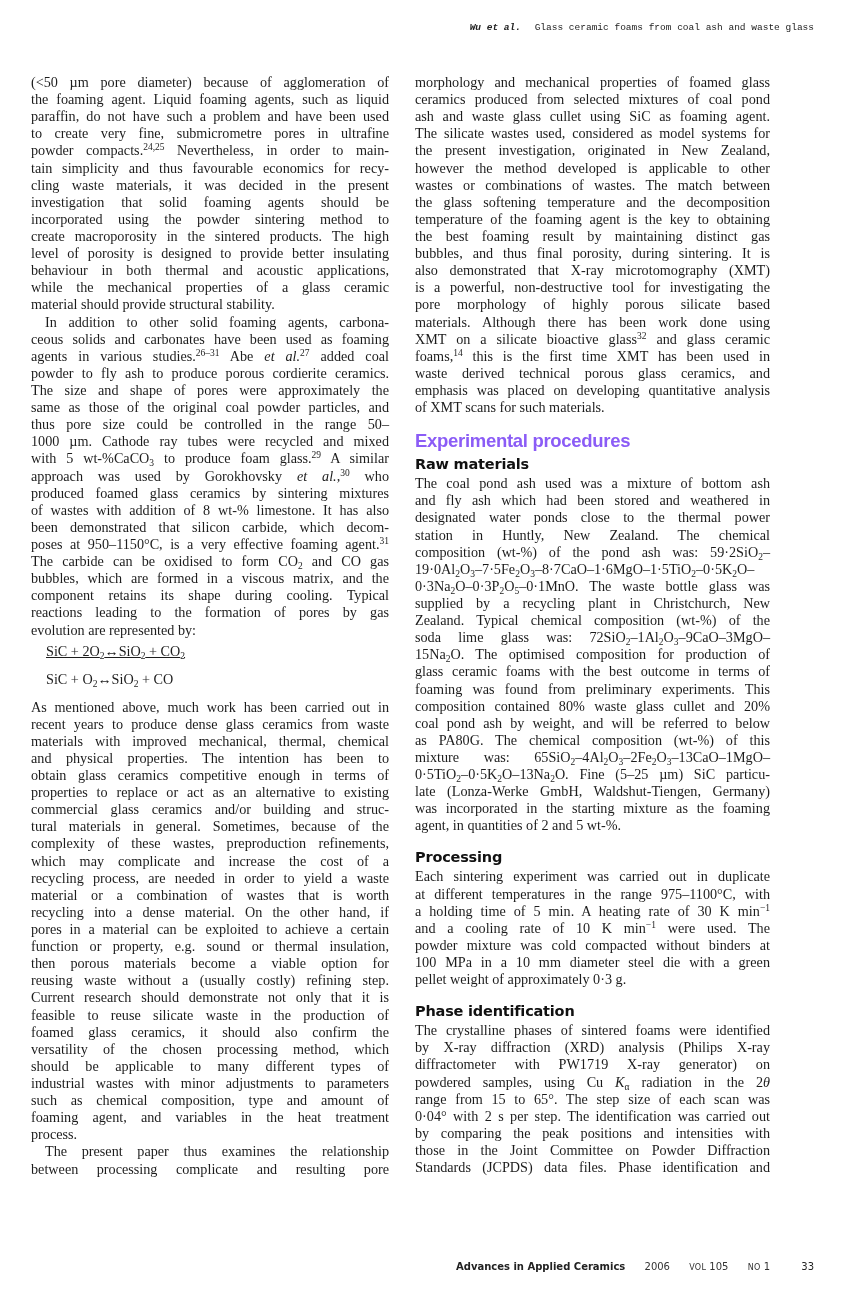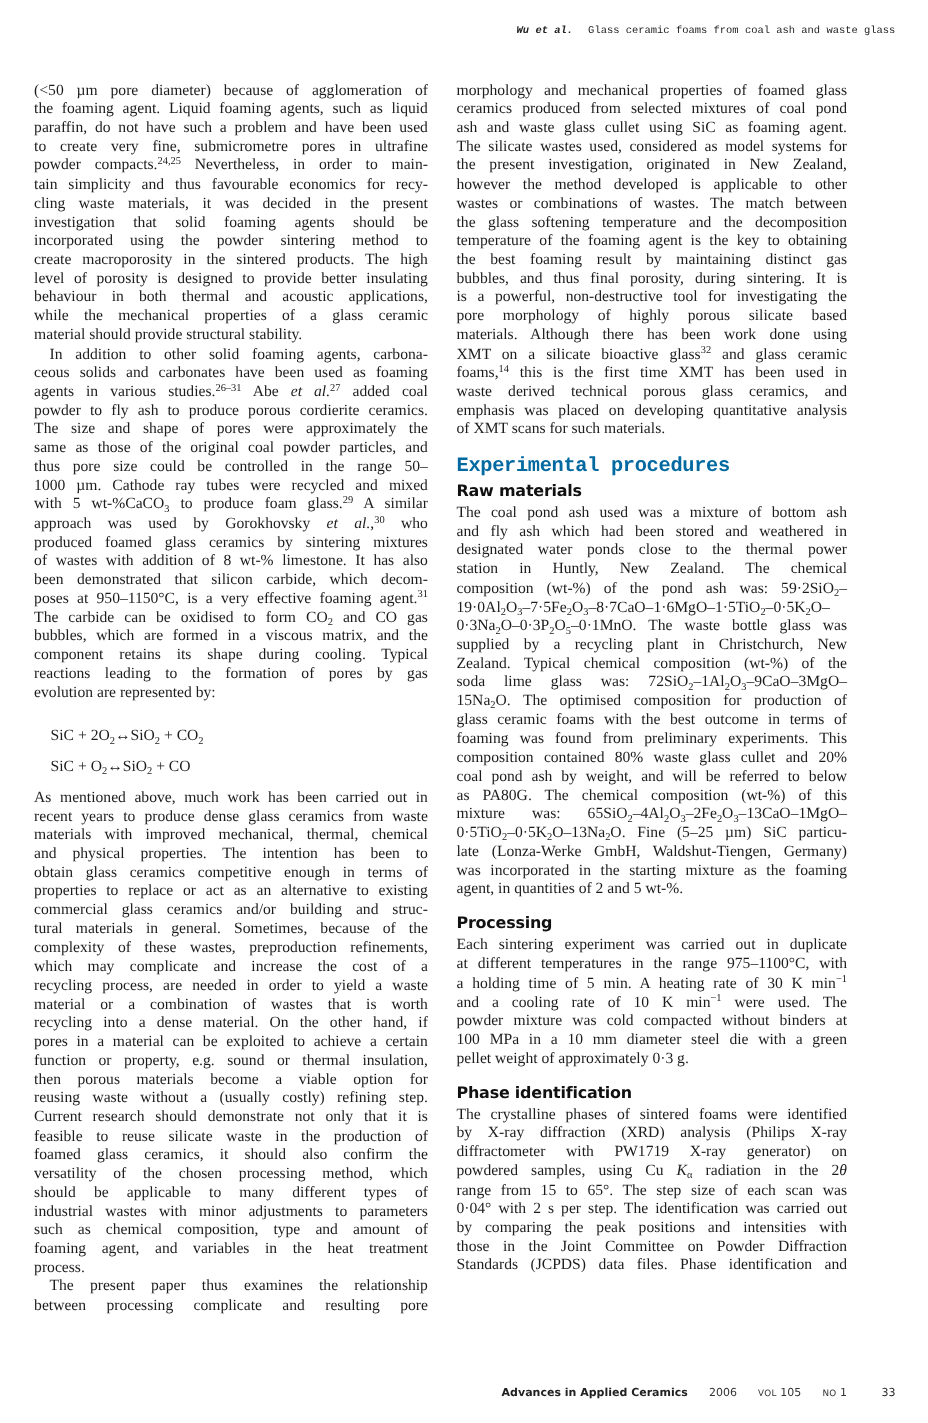--- a/index.html
+++ b/index.html
@@ -13,26 +13,26 @@
     position: absolute; top: 74px; width: 358px;
     font-family: "Liberation Serif", "DejaVu Serif", serif; font-size: 14.2px; line-height: 17.12px;
     color: #1c1c1c;
   }
   .col.left { left: 31px; width: 358px; }
   .col.right { left: 415px; width: 355px; }
   .ln { display: block; text-align: justify; text-align-last: justify; white-space: nowrap; height: 17.12px; overflow: visible; }
   .ln.last { text-align-last: left; }
   .ln.indent { padding-left: 14px; }
   .eq { display: block; padding-left: 15px; height: 17px; margin: 6px 0 11px 0; text-align-last: left; white-space: nowrap; }
-  .eq.first { margin-top: 22px; }
+  .eq.first { margin-top: 4px; text-decoration: underline; }
   sub { font-size: 9.5px; vertical-align: -3px; line-height: 0; }
   sup { font-size: 9.5px; vertical-align: 5px; line-height: 0; }
   .h1 {
-    display: block; font-family: Liberation Mono, monospace; font-weight: bold; font-size: 18.5px;
-    line-height: 22px; margin: 14px 0 3px 0; letter-spacing: -0.3px; color: #0369a1;
+    display: block; font-family: Liberation Sans, sans-serif; font-weight: bold; font-size: 18.5px;
+    line-height: 22px; margin: 14px 0 3px 0; letter-spacing: -0.3px; color: #8b5cf6;
   }
   .h2 {
     display: block; font-family: "DejaVu Sans", sans-serif; font-weight: bold; font-size: 14.5px;
     line-height: 19px; margin: 0 0 1px 0; letter-spacing: -0.2px; color: #111;
   }
   .h2.spaced { margin-top: 14px; }
   .footer {
     position: absolute; top: 1261px; right: 30px; font-family: "DejaVu Sans", sans-serif;
     font-size: 10px; color: #222; white-space: nowrap;
   }
@@ -132,20 +132,21 @@
     <span class="ln">ceramics produced from selected mixtures of coal pond</span>
     <span class="ln">ash and waste glass cullet using SiC as foaming agent.</span>
     <span class="ln">The silicate wastes used, considered as model systems for</span>
     <span class="ln">the present investigation, originated in New Zealand,</span>
     <span class="ln">however the method developed is applicable to other</span>
     <span class="ln">wastes or combinations of wastes. The match between</span>
     <span class="ln">the glass softening temperature and the decomposition</span>
     <span class="ln">temperature of the foaming agent is the key to obtaining</span>
     <span class="ln">the best foaming result by maintaining distinct gas</span>
     <span class="ln">bubbles, and thus final porosity, during sintering. It is</span>
+    <span class="ln">also demonstrated that X-ray microtomography (XMT)</span>
     <span class="ln">is a powerful, non-destructive tool for investigating the</span>
     <span class="ln">pore morphology of highly porous silicate based</span>
     <span class="ln">materials. Although there has been work done using</span>
     <span class="ln">XMT on a silicate bioactive glass<sup>32</sup> and glass ceramic</span>
     <span class="ln">foams,<sup>14</sup> this is the first time XMT has been used in</span>
     <span class="ln">waste derived technical porous glass ceramics, and</span>
     <span class="ln">emphasis was placed on developing quantitative analysis</span>
     <span class="ln last">of XMT scans for such materials.</span>
   </div>
 

